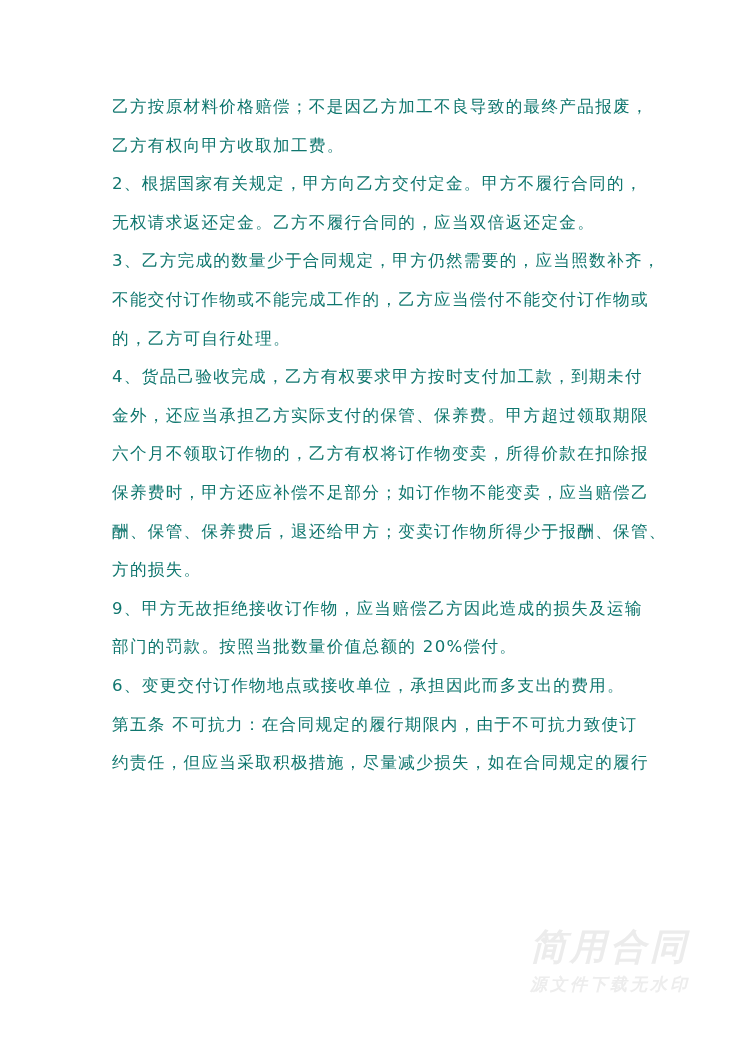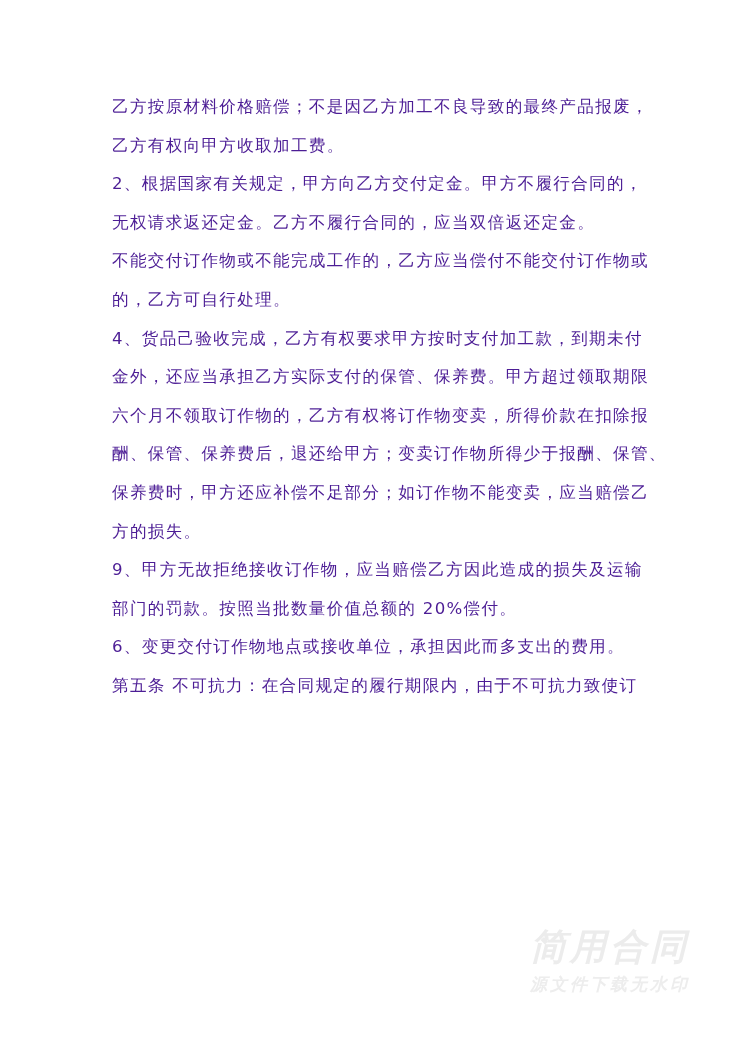--- a/index.html
+++ b/index.html
@@ -2,21 +2,21 @@
 <html><head>
 <meta charset="utf-8">
 <style>
   html, body { margin: 0; padding: 0; background: #ffffff; }
   body { width: 742px; height: 1049px; position: relative; overflow: hidden; }
   .page { position: absolute; left: 0; top: 0; width: 742px; height: 1049px; background: #fff; }
   .content { position: absolute; left: 112px; top: 88px; width: 530px; }
   .line {
     font-family: "DejaVu Sans", sans-serif;
     font-size: 16.6px;
-    color: #4c1d95;
+    color: #0f766e;
     height: 38.6px;
     line-height: 38.6px;
     white-space: nowrap;
     letter-spacing: 1.3px;
   }
   .watermark { position: absolute; left: 500px; top: 925px; width: 220px; text-align: center; }
   .wm-main {
     font-family: "DejaVu Sans", sans-serif;
     font-size: 36px; font-weight: bold; font-style: italic;
     color: #ececec; letter-spacing: 4px; line-height: 44px;
@@ -29,31 +29,33 @@
 </style>
 </head>
 <body>
 
 <div class="page">
   <div class="content">
     <div class="line">乙方按原材料价格赔偿；不是因乙方加工不良导致的最终产品报废，</div>
     <div class="line">乙方有权向甲方收取加工费。</div>
     <div class="line">2、根据国家有关规定，甲方向乙方交付定金。甲方不履行合同的，</div>
     <div class="line">无权请求返还定金。乙方不履行合同的，应当双倍返还定金。</div>
+    <div class="line">3、乙方完成的数量少于合同规定，甲方仍然需要的，应当照数补齐，</div>
     <div class="line">不能交付订作物或不能完成工作的，乙方应当偿付不能交付订作物或</div>
     <div class="line">的，乙方可自行处理。</div>
     <div class="line">4、货品己验收完成，乙方有权要求甲方按时支付加工款，到期未付</div>
     <div class="line">金外，还应当承担乙方实际支付的保管、保养费。甲方超过领取期限</div>
     <div class="line">六个月不领取订作物的，乙方有权将订作物变卖，所得价款在扣除报</div>
+    <div class="line">保养费时，甲方还应补偿不足部分；如订作物不能变卖，应当赔偿乙</div>
     <div class="line">酬、保管、保养费后，退还给甲方；变卖订作物所得少于报酬、保管、</div>
-    <div class="line">保养费时，甲方还应补偿不足部分；如订作物不能变卖，应当赔偿乙</div>
     <div class="line">方的损失。</div>
     <div class="line">9、甲方无故拒绝接收订作物，应当赔偿乙方因此造成的损失及运输</div>
     <div class="line">部门的罚款。按照当批数量价值总额的 20%偿付。</div>
     <div class="line">6、变更交付订作物地点或接收单位，承担因此而多支出的费用。</div>
     <div class="line">第五条 不可抗力：在合同规定的履行期限内，由于不可抗力致使订</div>
+    <div class="line">约责任，但应当采取积极措施，尽量减少损失，如在合同规定的履行</div>
   </div>
 
   <div class="watermark">
     <div class="wm-main">简用合同</div>
     <div class="wm-sub">源文件下载无水印</div>
   </div>
 </div>
 
 </body></html>

